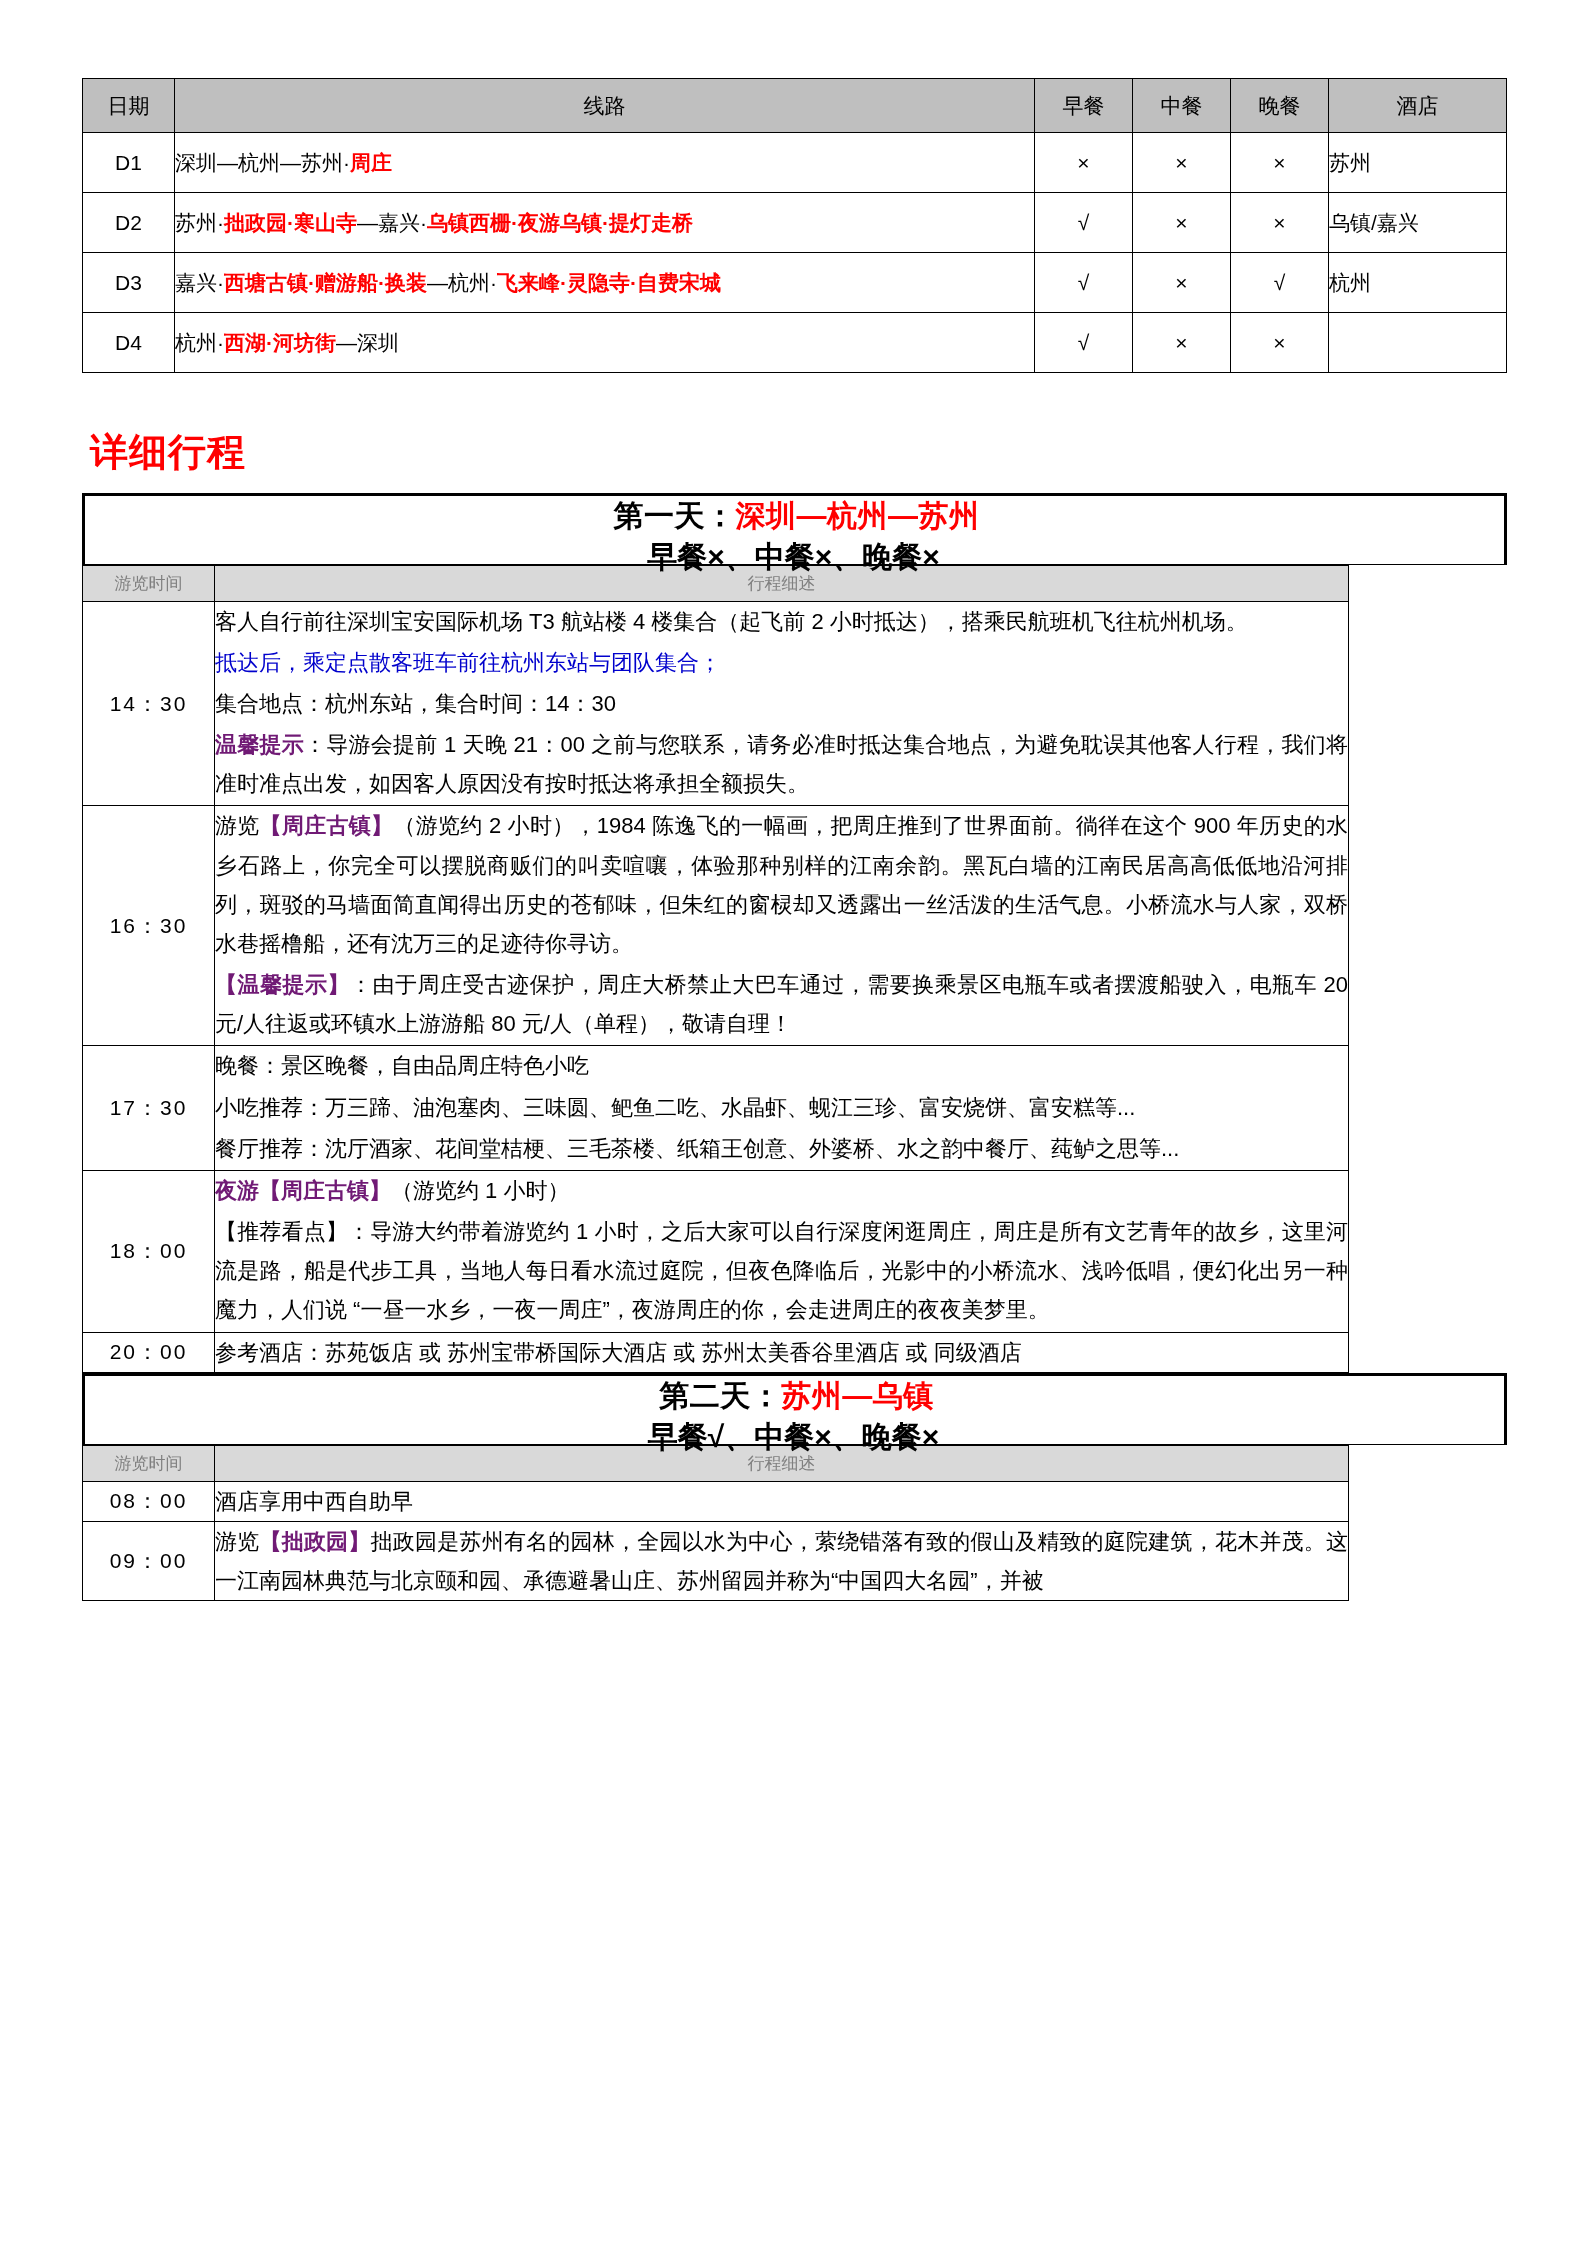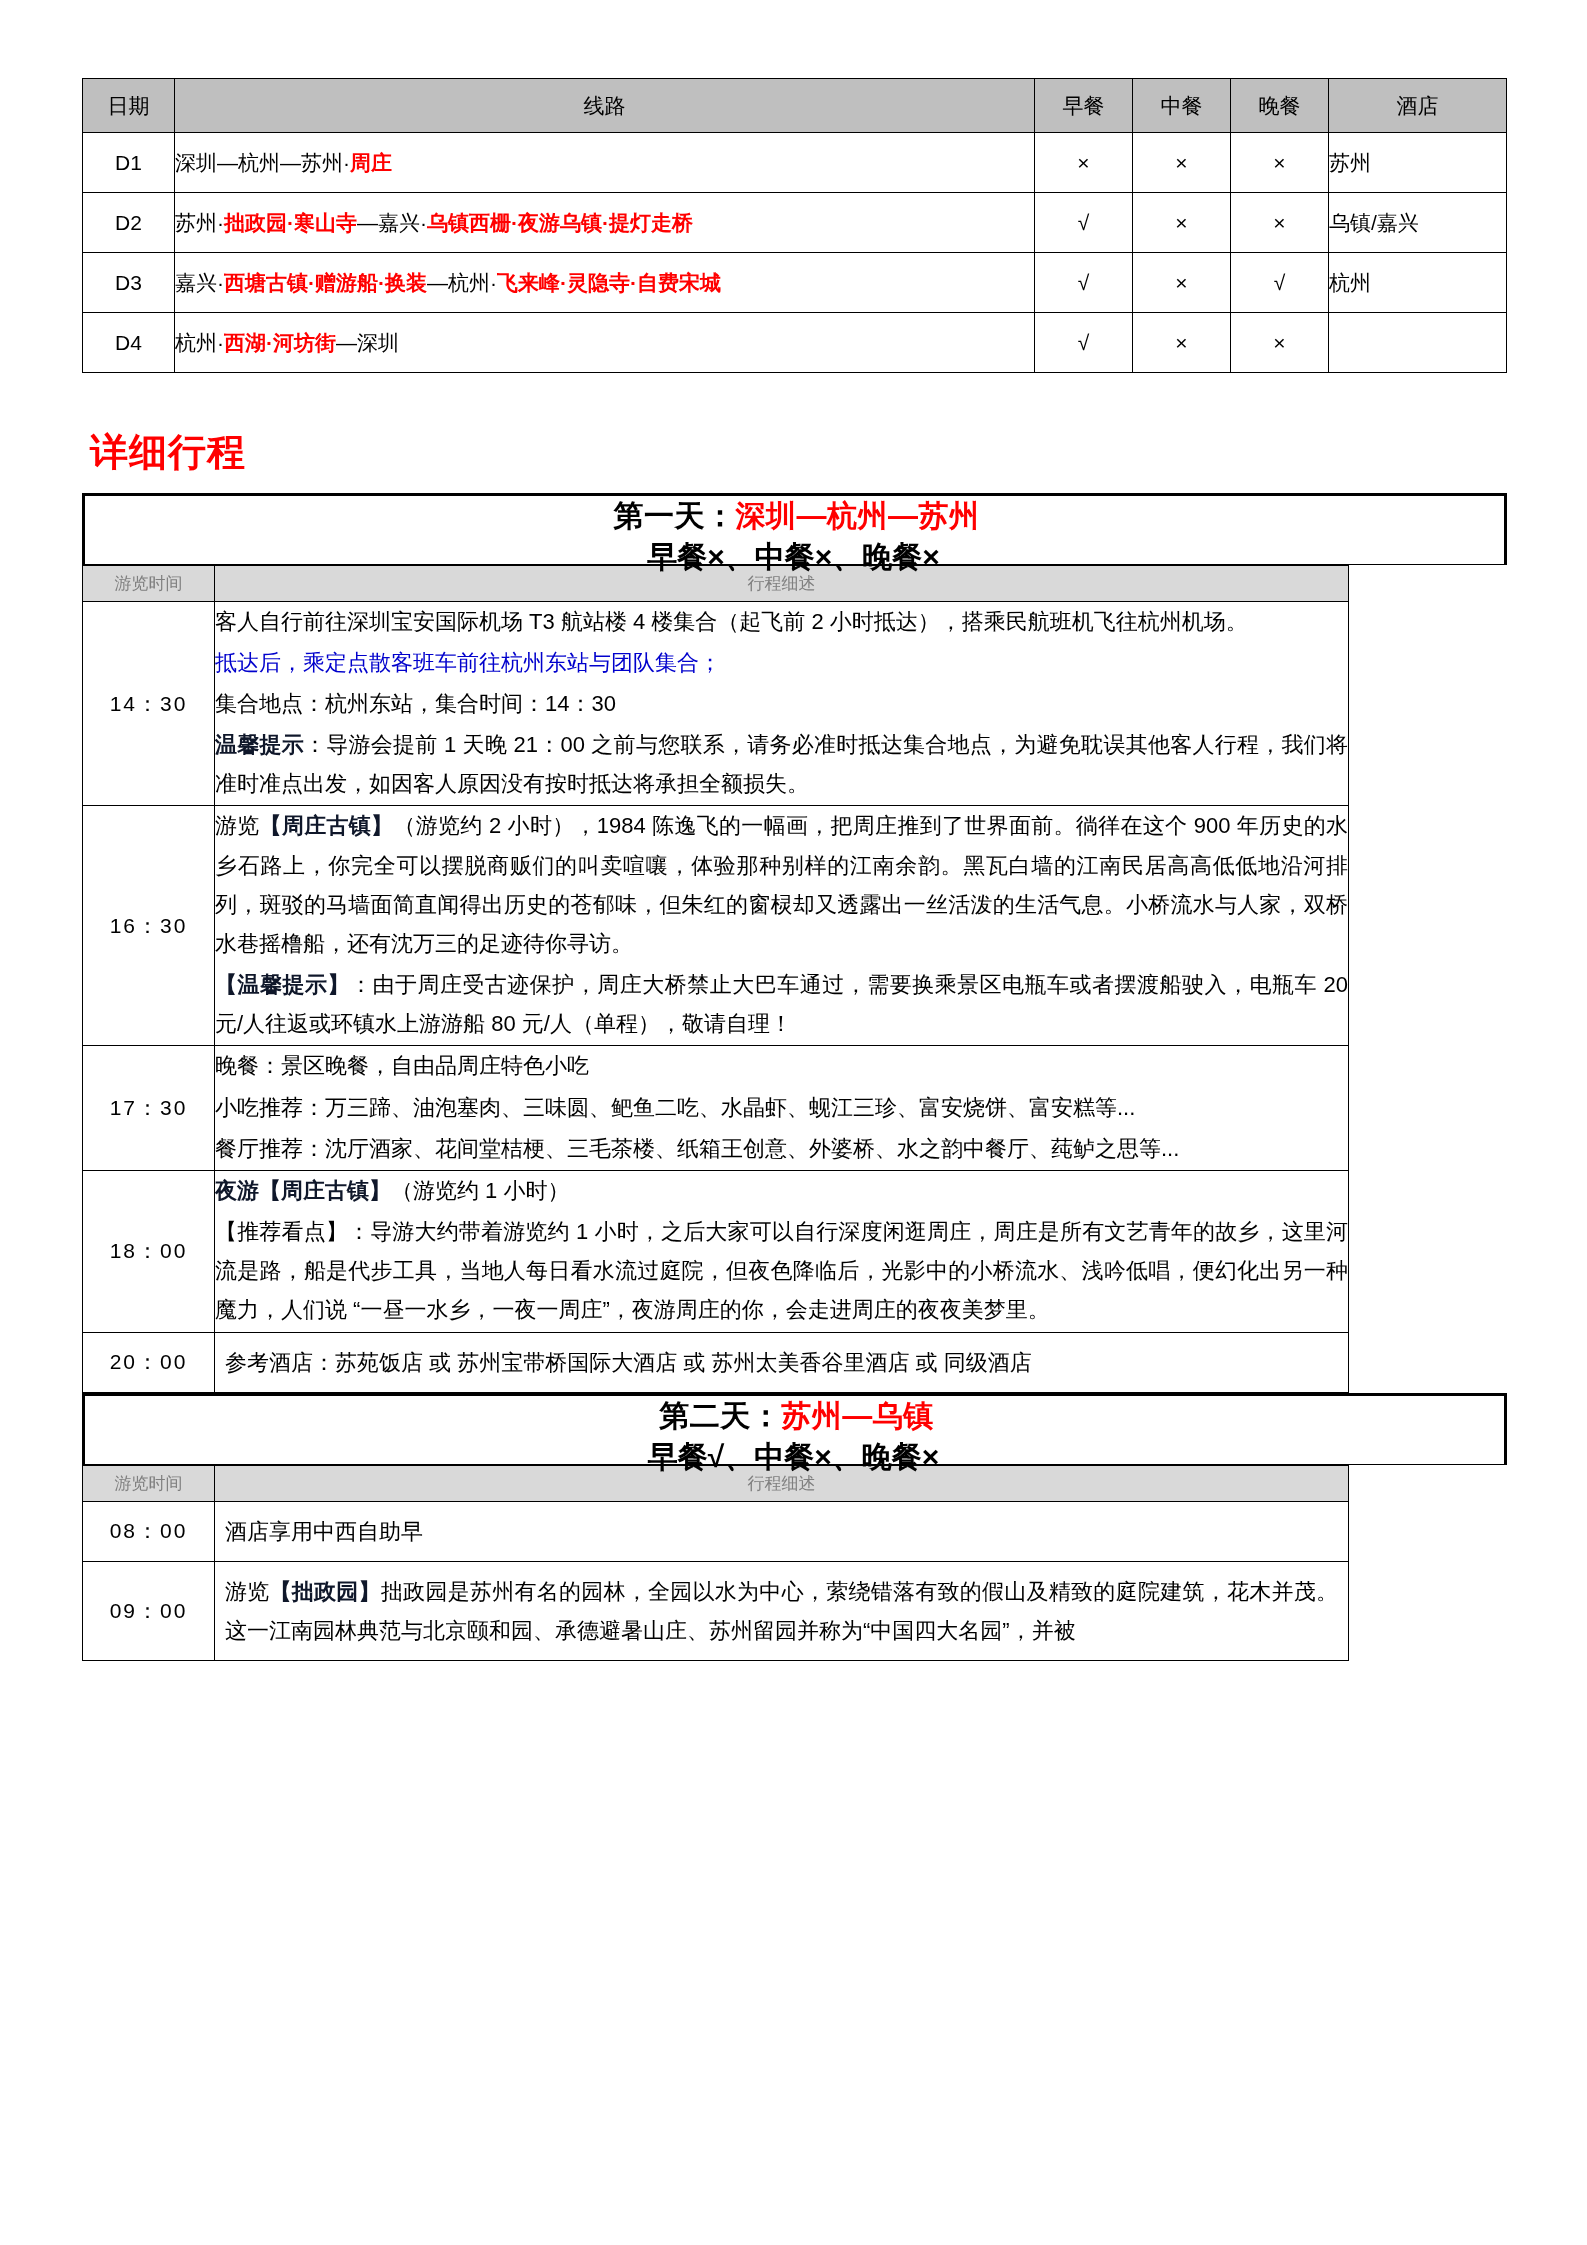--- a/index.html
+++ b/index.html
@@ -107,23 +107,23 @@
     vertical-align: middle;
   }
   td.t-body {
     padding: 10px 14px 12px 16px;
     font-size: 22px;
     line-height: 1.78;
     text-align: justify;
     vertical-align: middle;
   }
   td.t-body p { margin: 0 0 2px 0; }
-  td.t-body p.single { margin: 10px; }
+  td.t-body p.single { margin: 0; }
   .blue { color: #0000CC; }
-  .redb { color: #0f172a; font-weight: bold; }
+  .redb { color: #701a75; font-weight: bold; }
 </style>
 </head>
 <body>
 
 <div class="page">
 
 
   <table class="summary">
     <thead>
       <tr>

